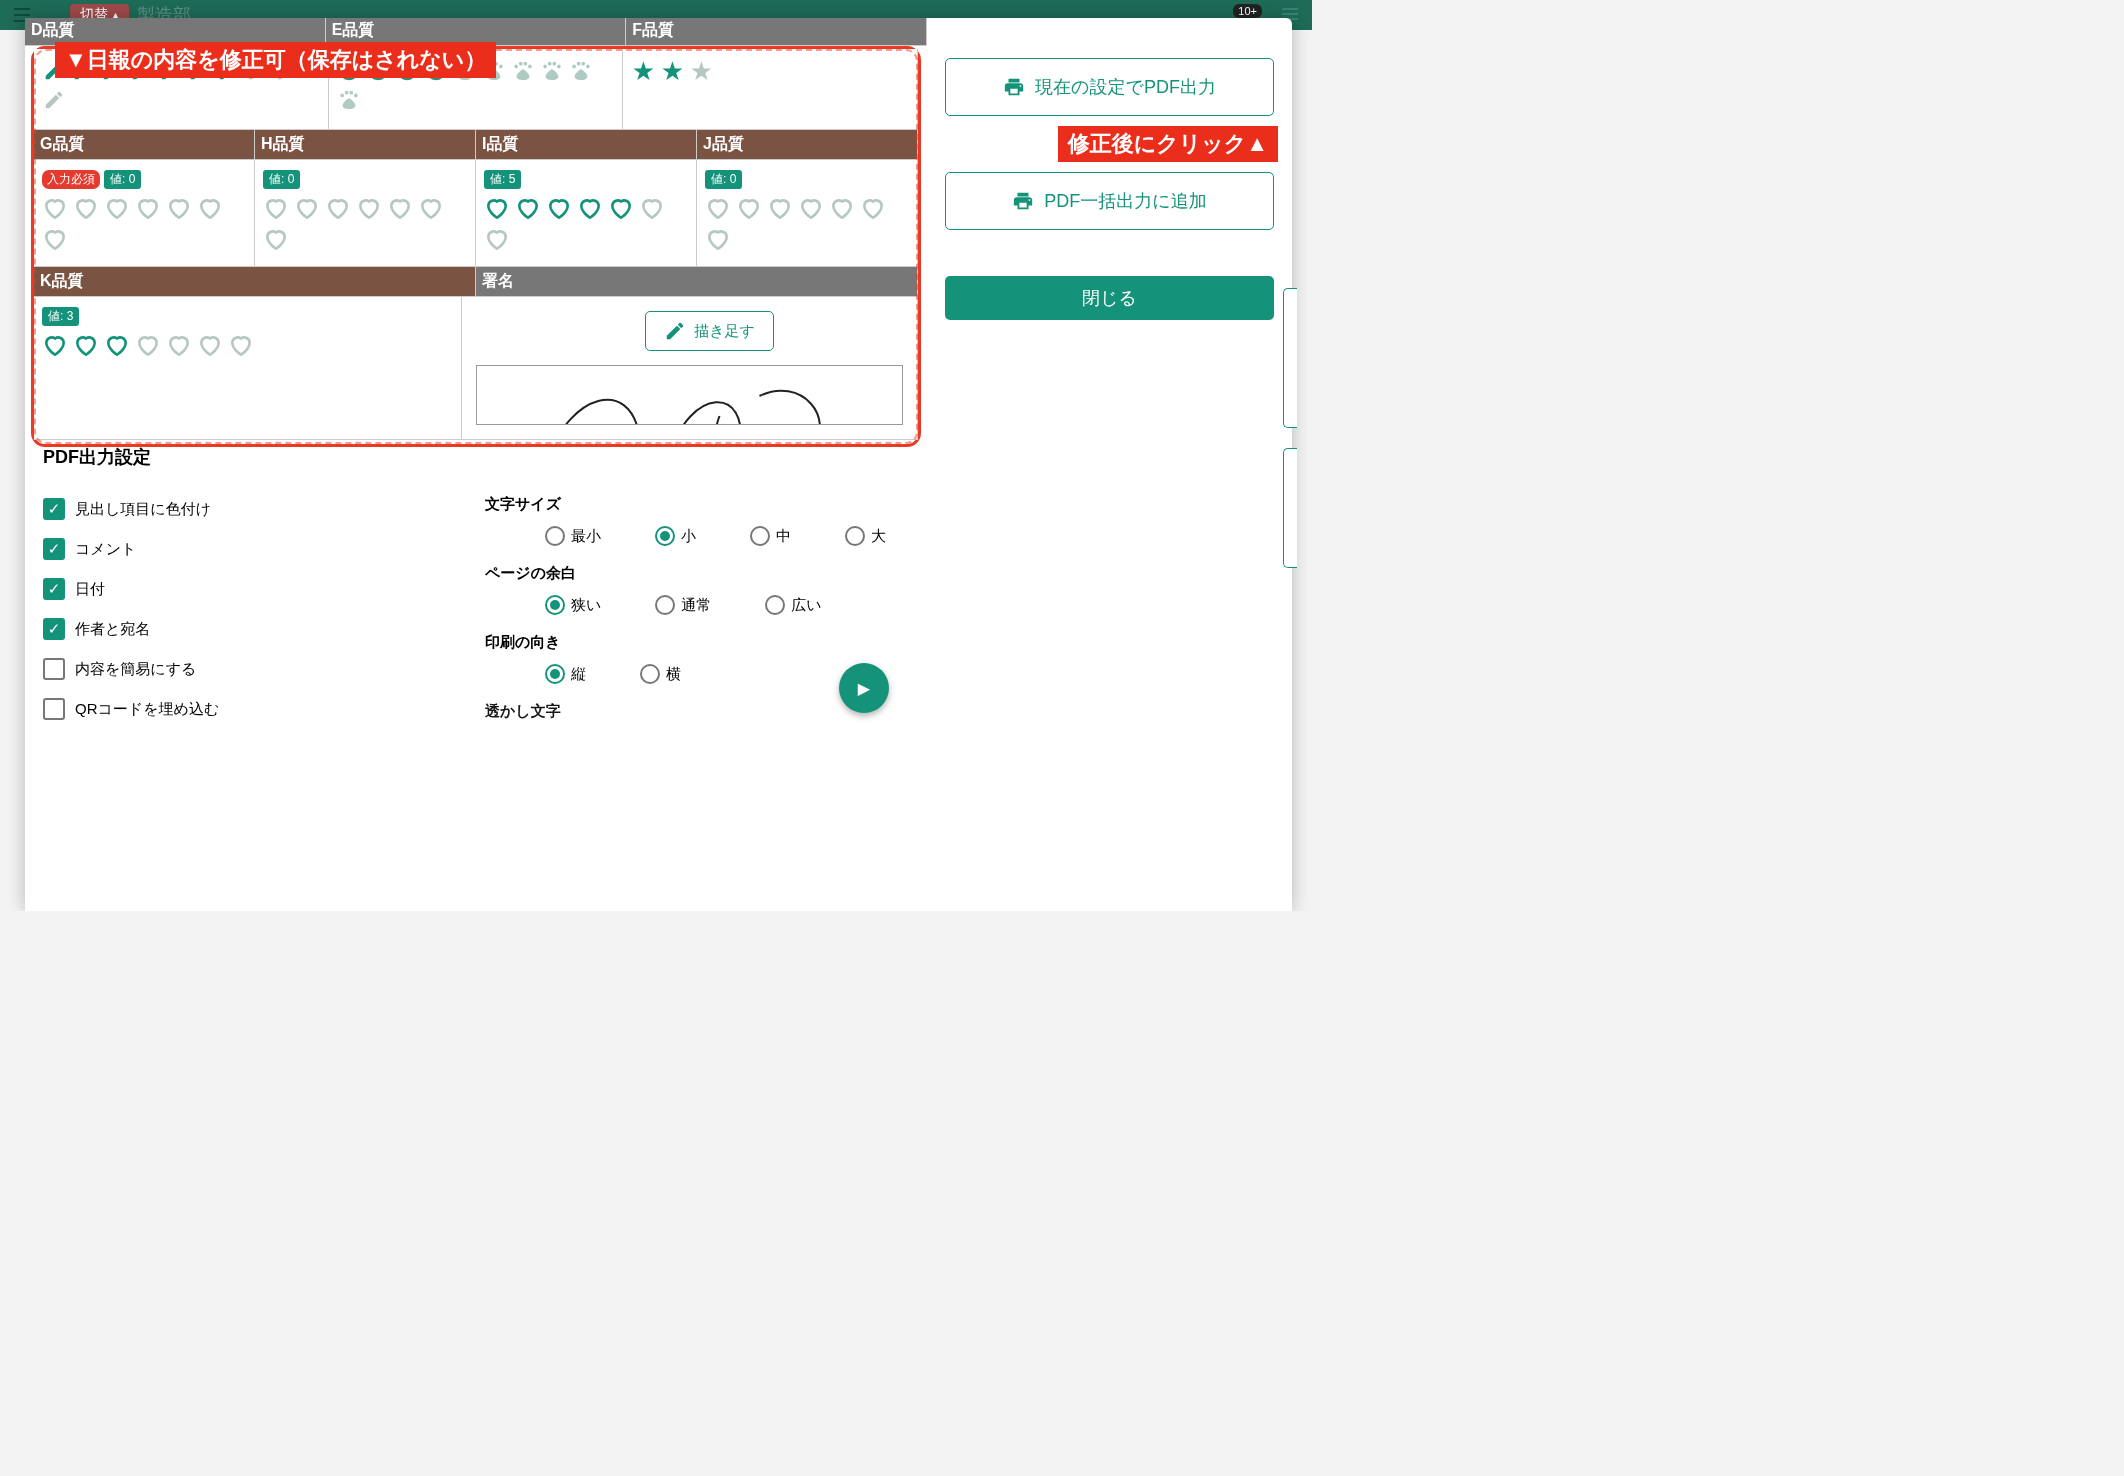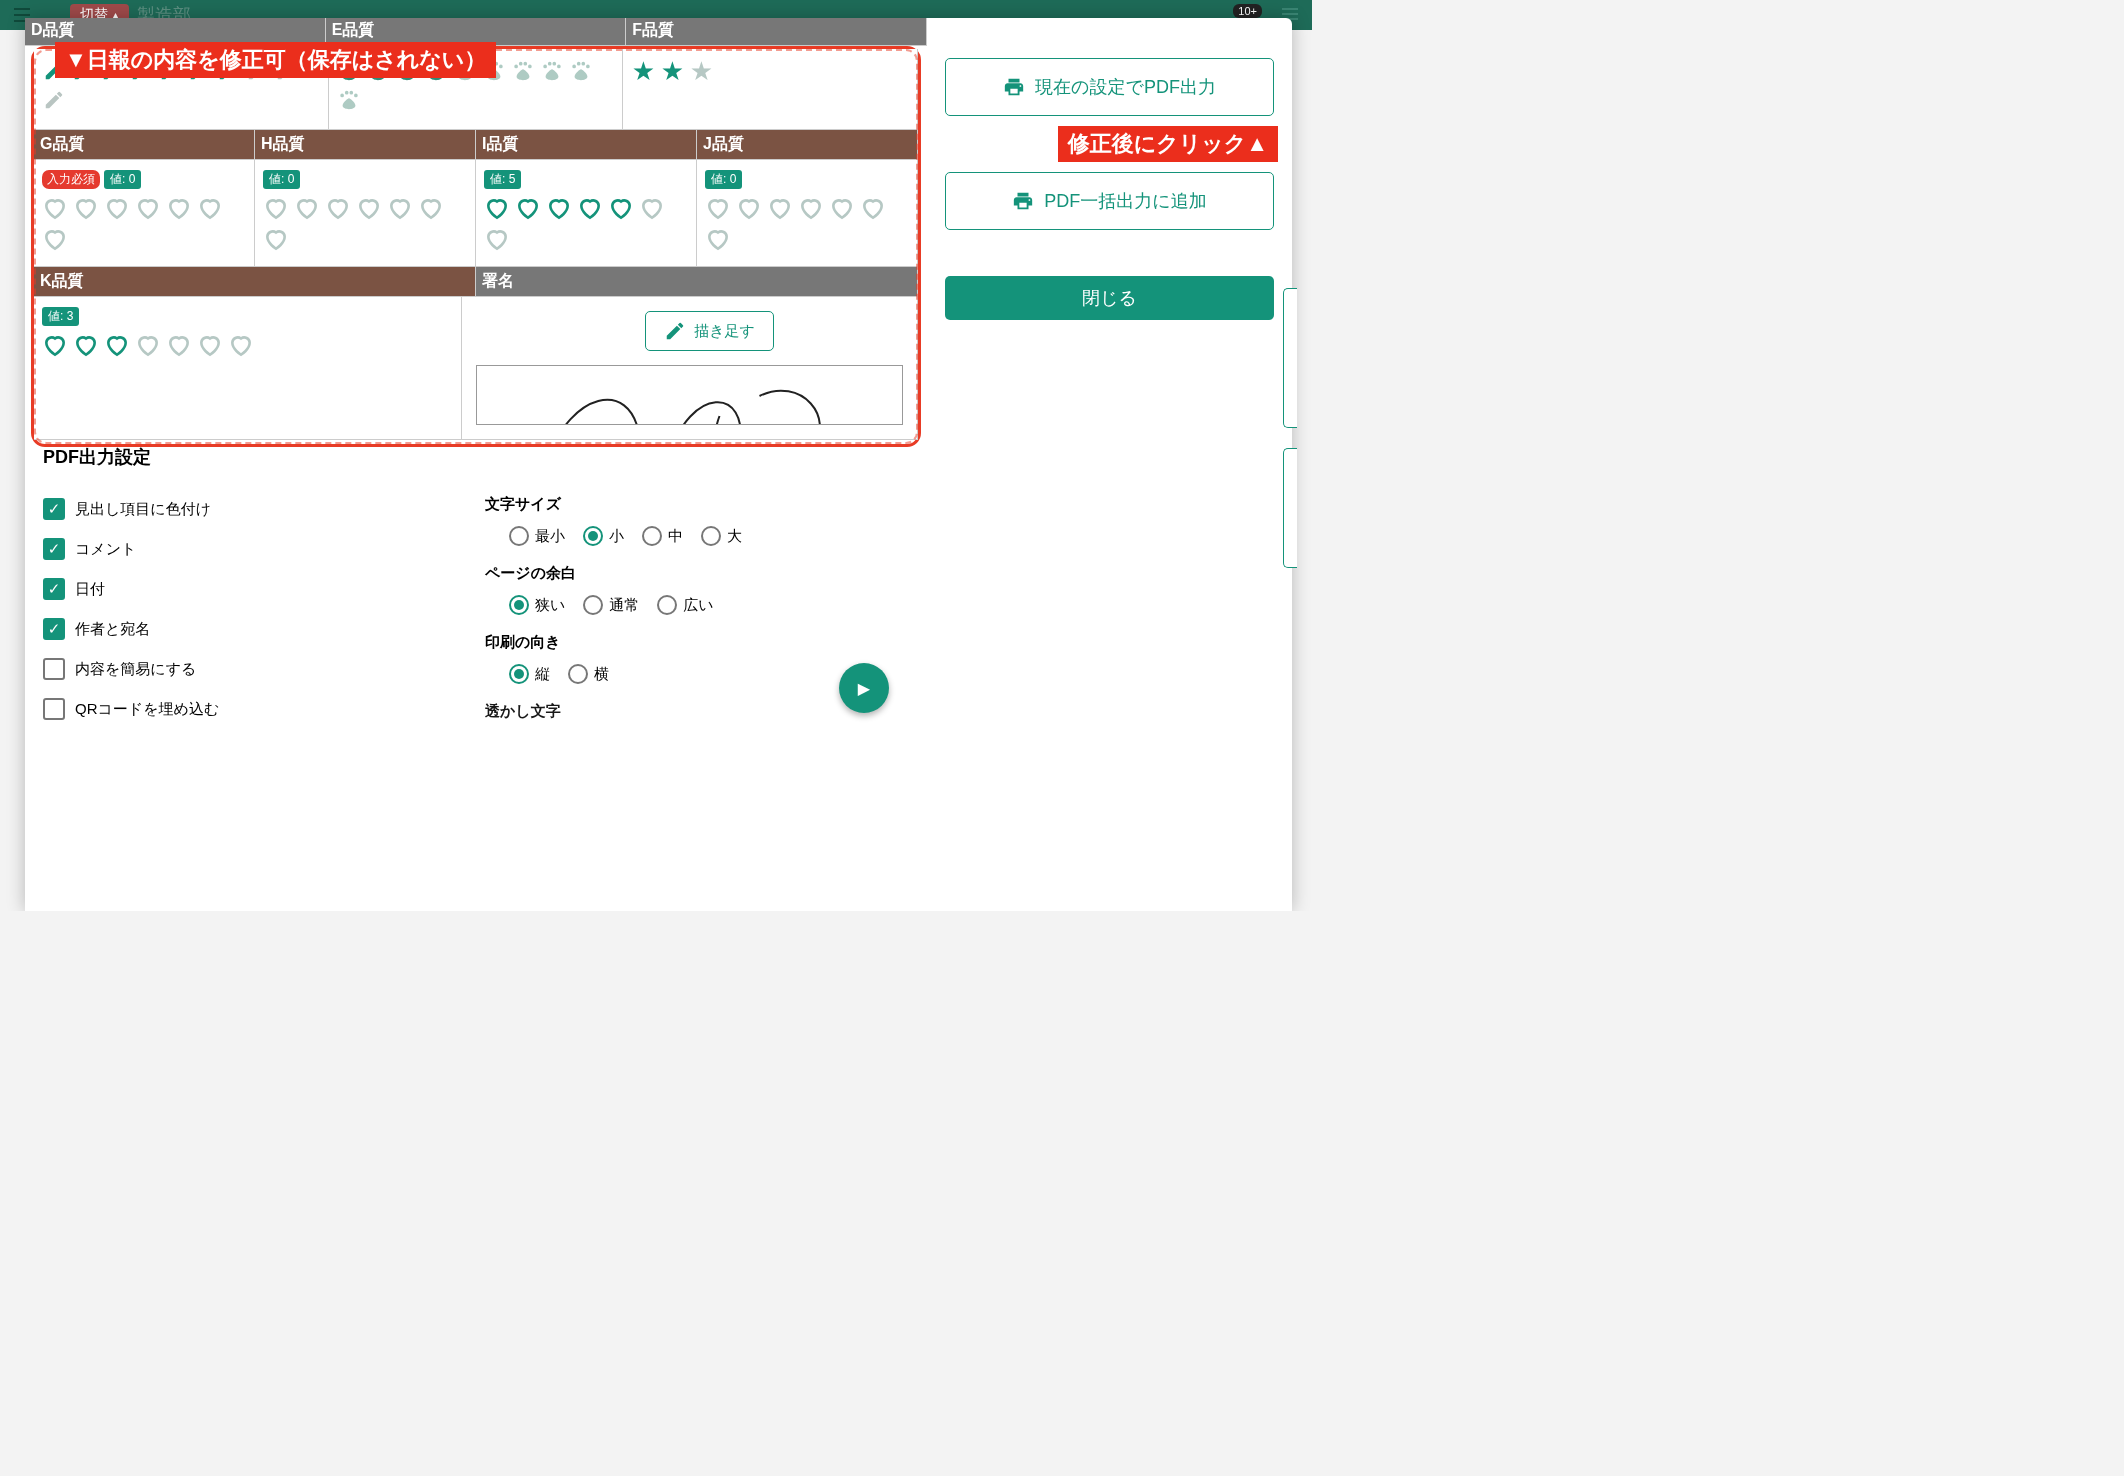--- a/index.html
+++ b/index.html
@@ -145,21 +145,21 @@
 .settings-col{flex:1;}
 .chk-row{display:flex;align-items:center;gap:10px;padding:9px 0;font-size:15px;}
 .chkbox{width:22px;height:22px;border:2px solid #777;border-radius:3px;display:inline-flex;align-items:center;justify-content:center;}
 .chkbox.on{background:#14937a;border-color:#14937a;color:#fff;}
 .radio-group-label{font-weight:bold;font-size:15px;margin:6px 0 12px 0;}
 .radio-row{display:flex;gap:18px;align-items:center;margin-bottom:18px;padding-left:24px;}
 .radio{width:20px;height:20px;border:2px solid #777;border-radius:50%;display:inline-flex;align-items:center;justify-content:center;}
 .radio.on{border-color:#14937a;}
 .radio.on::after{content:"";width:10px;height:10px;background:#14937a;border-radius:50%;}
 .radio-lbl{font-size:15px;}
-.radio-item{display:inline-flex;align-items:center;gap:6px;}
+.radio-item{display:inline-flex;align-items:center;gap:6px;margin-left:36px;}
 
 .fab{position:absolute;right:20px;bottom:20px;width:50px;height:50px;border-radius:50%;background:#14937a;color:#fff;display:flex;align-items:center;justify-content:center;font-size:16px;box-shadow:0 3px 6px rgba(0,0,0,0.3);}
 
 
 .btn-outline{border:1.5px solid #14937a;color:#14937a;background:#fff;border-radius:5px;padding:16px 10px;font-size:18px;display:flex;align-items:center;justify-content:center;gap:10px;width:100%;}
 .btn-solid{background:#14937a;color:#fff;border:none;border-radius:5px;padding:10px 10px;font-size:18px;width:100%;}
 
 .back-strip{
   position:absolute; right:-5px; top:270px; width:14px; height:140px;
   border:1.5px solid #14937a; border-right:none; border-radius:5px 0 0 5px;

